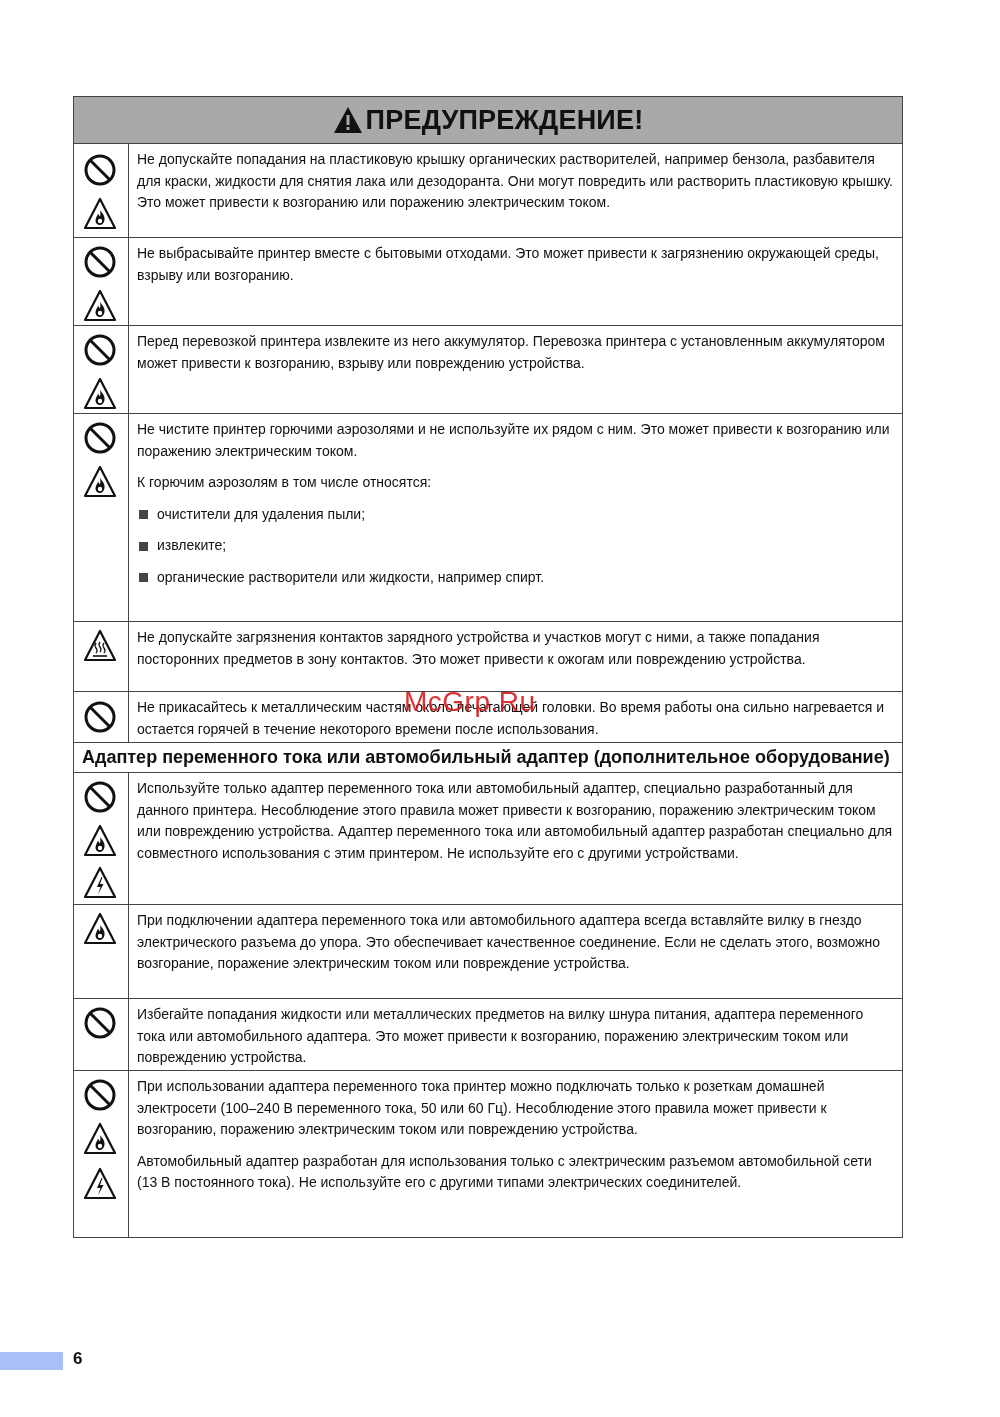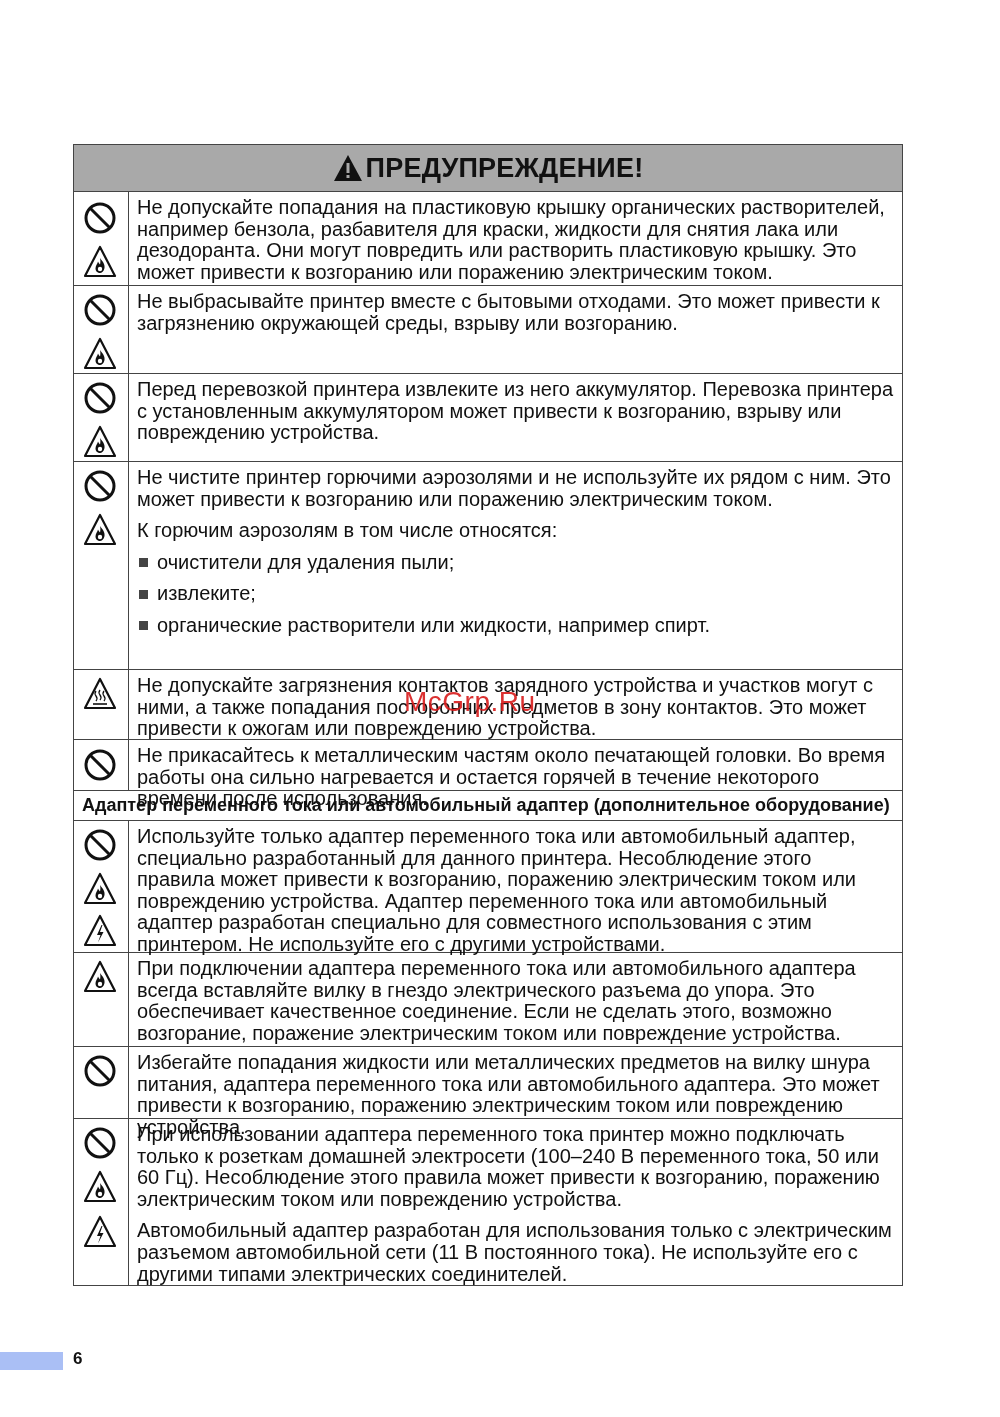--- a/index.html
+++ b/index.html
@@ -1,29 +1,29 @@
 <!DOCTYPE html>
 <html><head>
   <meta charset="utf-8">
   <style>
     html, body { margin: 0; padding: 0; background: #ffffff; }
     body { width: 1000px; height: 1417px; position: relative; overflow: hidden;
            font-family: "Liberation Sans", sans-serif; color: #111; }
     .tbl { position: absolute; left: 73px; top: 96px; width: 830px;
-           border: 1.5px solid #444; box-sizing: border-box; margin-top: 48px; }
+           border: 1.5px solid #444; box-sizing: border-box; }
     .hdr { height: 46px; background: #a9a9a9; border-bottom: 1.5px solid #444;
            display: flex; align-items: center; justify-content: center; }
     .hdr-title { font-size: 27px; font-weight: bold; letter-spacing: 0.2px; color: #111; }
     .hdr-icon { width: 30px; height: 28px; margin-right: 3px; }
     .row { display: flex; border-bottom: 1.5px solid #444; box-sizing: border-box; }
     .row:last-child { border-bottom: none; }
     .icons { width: 55px; flex: 0 0 55px; border-right: 1.5px solid #444;
              position: relative; box-sizing: border-box; }
     .icons svg { position: absolute; left: 8px; width: 36px; height: 36px; }
-    .text { flex: 1; padding: 5px 8px 6px 8px; font-size: 20px; line-height: 21.6px; }
+    .text { flex: 1; padding: 5px 8px 6px 8px; font-size: 14px; line-height: 21.6px; }
     .text p { margin: 0; }
     .text p + p { margin-top: 10px; }
     .bl { display: flex; align-items: center; margin-top: 10px; padding-left: 2px; }
     .sq { width: 9px; height: 9px; background: #444; margin-right: 9px; flex: 0 0 9px; }
     .section { height: 30px; border-bottom: 1.5px solid #444; display: flex; align-items: center;
                padding-left: 8px; font-weight: bold; font-size: 18px; box-sizing: border-box; }
     .watermark { position: absolute; left: 404px; top: 686px; font-size: 28px; color: #d81b1b;
                  font-family: "Liberation Sans", sans-serif; opacity: 0.9; letter-spacing: 0.5px; }
     .pg-bar { position: absolute; left: 0; top: 1352px; width: 63px; height: 18px; background: #aabff5; }
     .pg-num { position: absolute; left: 73px; top: 1349px; font-size: 17px; font-weight: bold; }
@@ -204,21 +204,21 @@
         </svg>
       <svg style="top:50px">
           <use href="#sym-fire"></use>
         </svg>
       <svg style="top:95px">
           <use href="#sym-shock"></use>
         </svg>
     </div>
     <div class="text">
       <p>При использовании адаптера переменного тока принтер можно подключать только к розеткам домашней электросети (100–240 В переменного тока, 50 или 60 Гц). Несоблюдение этого правила может привести к возгоранию, поражению электрическим током или повреждению устройства.</p>
-      <p>Автомобильный адаптер разработан для использования только с электрическим разъемом автомобильной сети (11 В постоянного тока). Не используйте его с другими типами электрических соединителей.</p>
+      <p>Автомобильный адаптер разработан для использования только с электрическим разъемом автомобильной сети (13 В постоянного тока). Не используйте его с другими типами электрических соединителей.</p>
     </div>
   </div>
 
 </div>
 
 <div class="watermark">McGrp.Ru</div>
 
 <div class="pg-bar"></div>
 <div class="pg-num">6</div>
 

